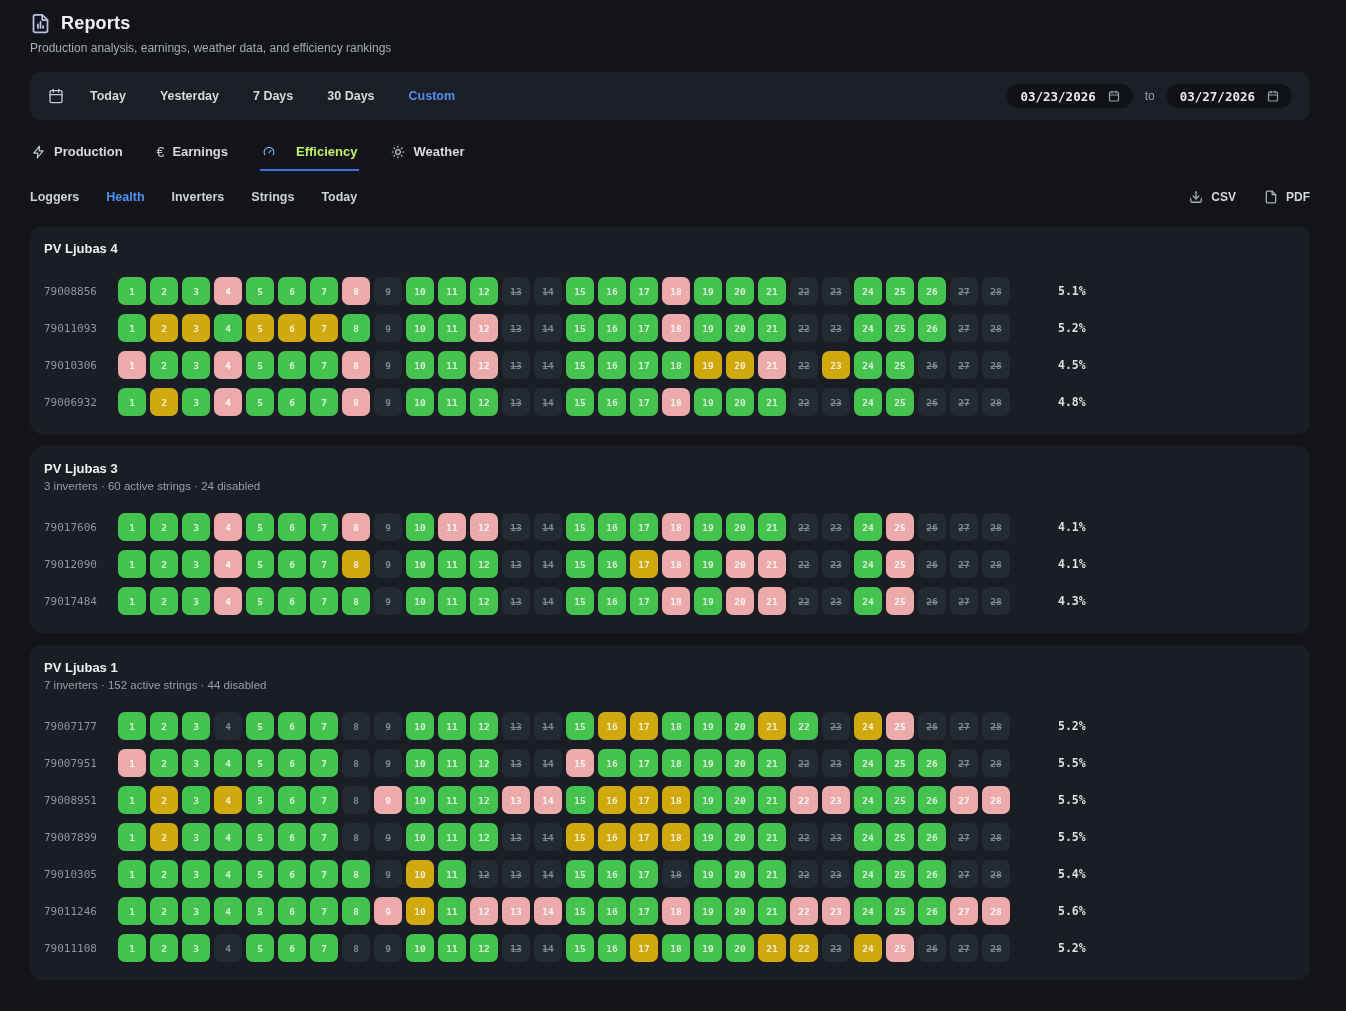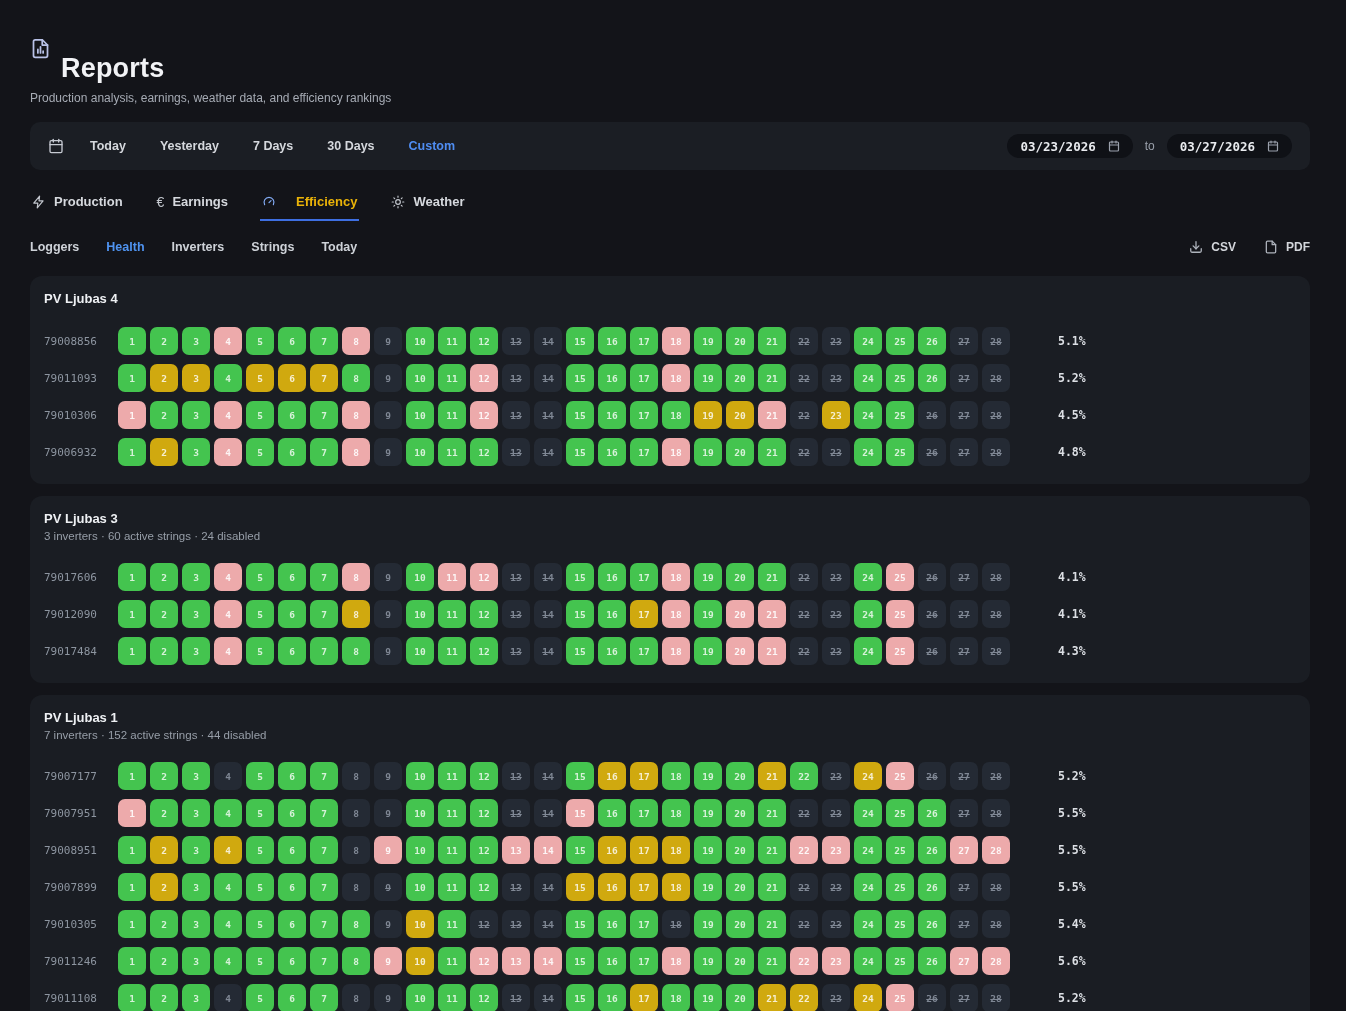--- a/index.html
+++ b/index.html
@@ -8,21 +8,21 @@
     background: #131419;
     font-family: "Liberation Sans", sans-serif;
     color: #e8eaee;
   }
   .page { padding: 0 36px 0 30px; }
 
   
   header { padding-top: 13px; }
   .title-row { display: flex; align-items: center; gap: 10px; }
   .title-row svg { color: #b9c2e8; }
-  h1 { font-size: 27px; font-weight: 700; color: #f2f3f6; letter-spacing: .2px; margin-top: 40px; }
+  h1 { font-size: 18px; font-weight: 700; color: #f2f3f6; letter-spacing: .2px; }
   .subtitle { font-size: 12px; color: #a6abb4; margin-top: 7px; }
 
   
   .date-bar {
     margin-top: 17px; height: 48px; background: #1b1e24; border-radius: 10px;
     display: flex; align-items: center; padding: 0 18px; gap: 26px;
   }
   .date-bar > svg { color: #c6cad2; flex-shrink: 0; }
   .presets { display: flex; gap: 34px; }
   .preset {
@@ -46,21 +46,21 @@
   
   .tabs { margin-top: 24px; display: flex; gap: 30px; }
   .tab {
     background: none; border: none; cursor: pointer;
     display: flex; align-items: center; gap: 8px;
     font-family: "Liberation Sans", sans-serif;
     font-size: 13px; font-weight: 700; color: #d6d9de;
     padding: 0 2px 10px 2px; border-bottom: 2px solid transparent;
   }
   .tab .t-icon { display: flex; color: #c4c8cf; }
-  .tab.active { color: #eab308; border-bottom-color: #3e6fe1; gap: 20px; }
+  .tab.active { color: #bef264; border-bottom-color: #3e6fe1; gap: 20px; }
   .tab.active .t-icon { color: #84adf7; }
   .euro-glyph { font-size: 14px; font-weight: 400; line-height: 1; }
 
   
   .subtab-row { margin-top: 19px; display: flex; align-items: center; }
   .subtabs { display: flex; gap: 27px; }
   .subtab {
     background: none; border: none; cursor: pointer;
     font-family: "Liberation Sans", sans-serif;
     font-size: 12.5px; font-weight: 700; color: #ced2d8; text-align: center;

